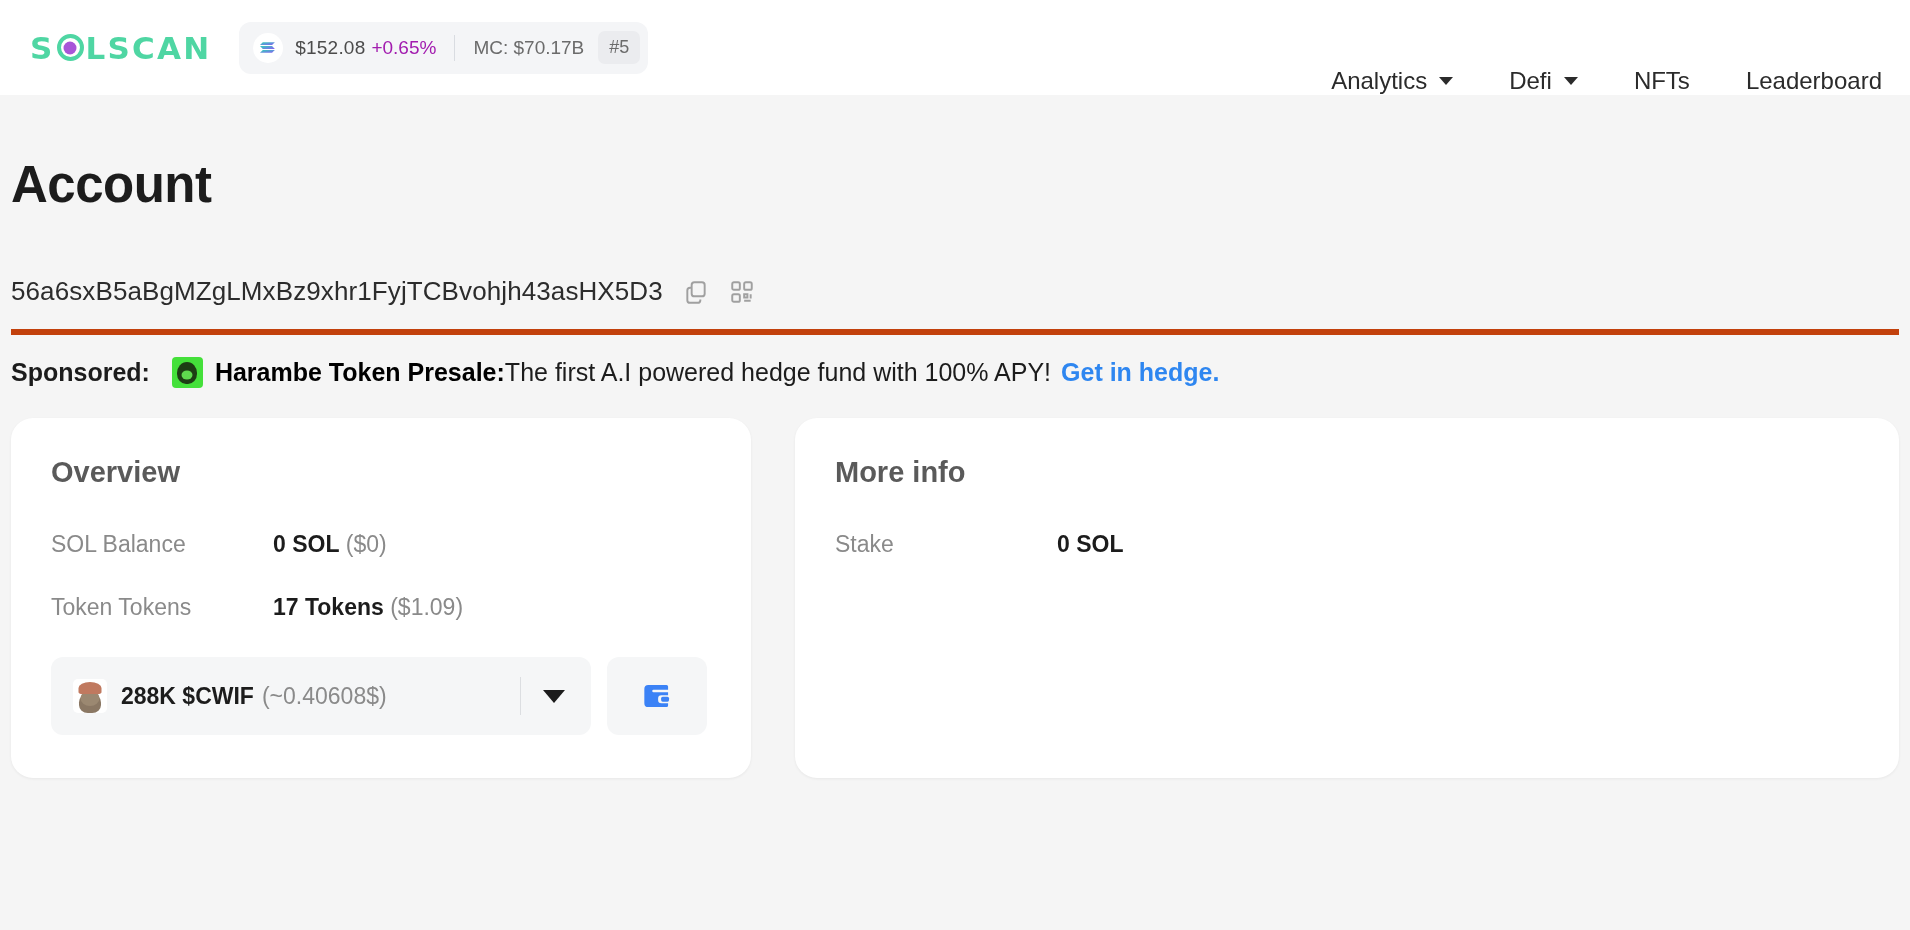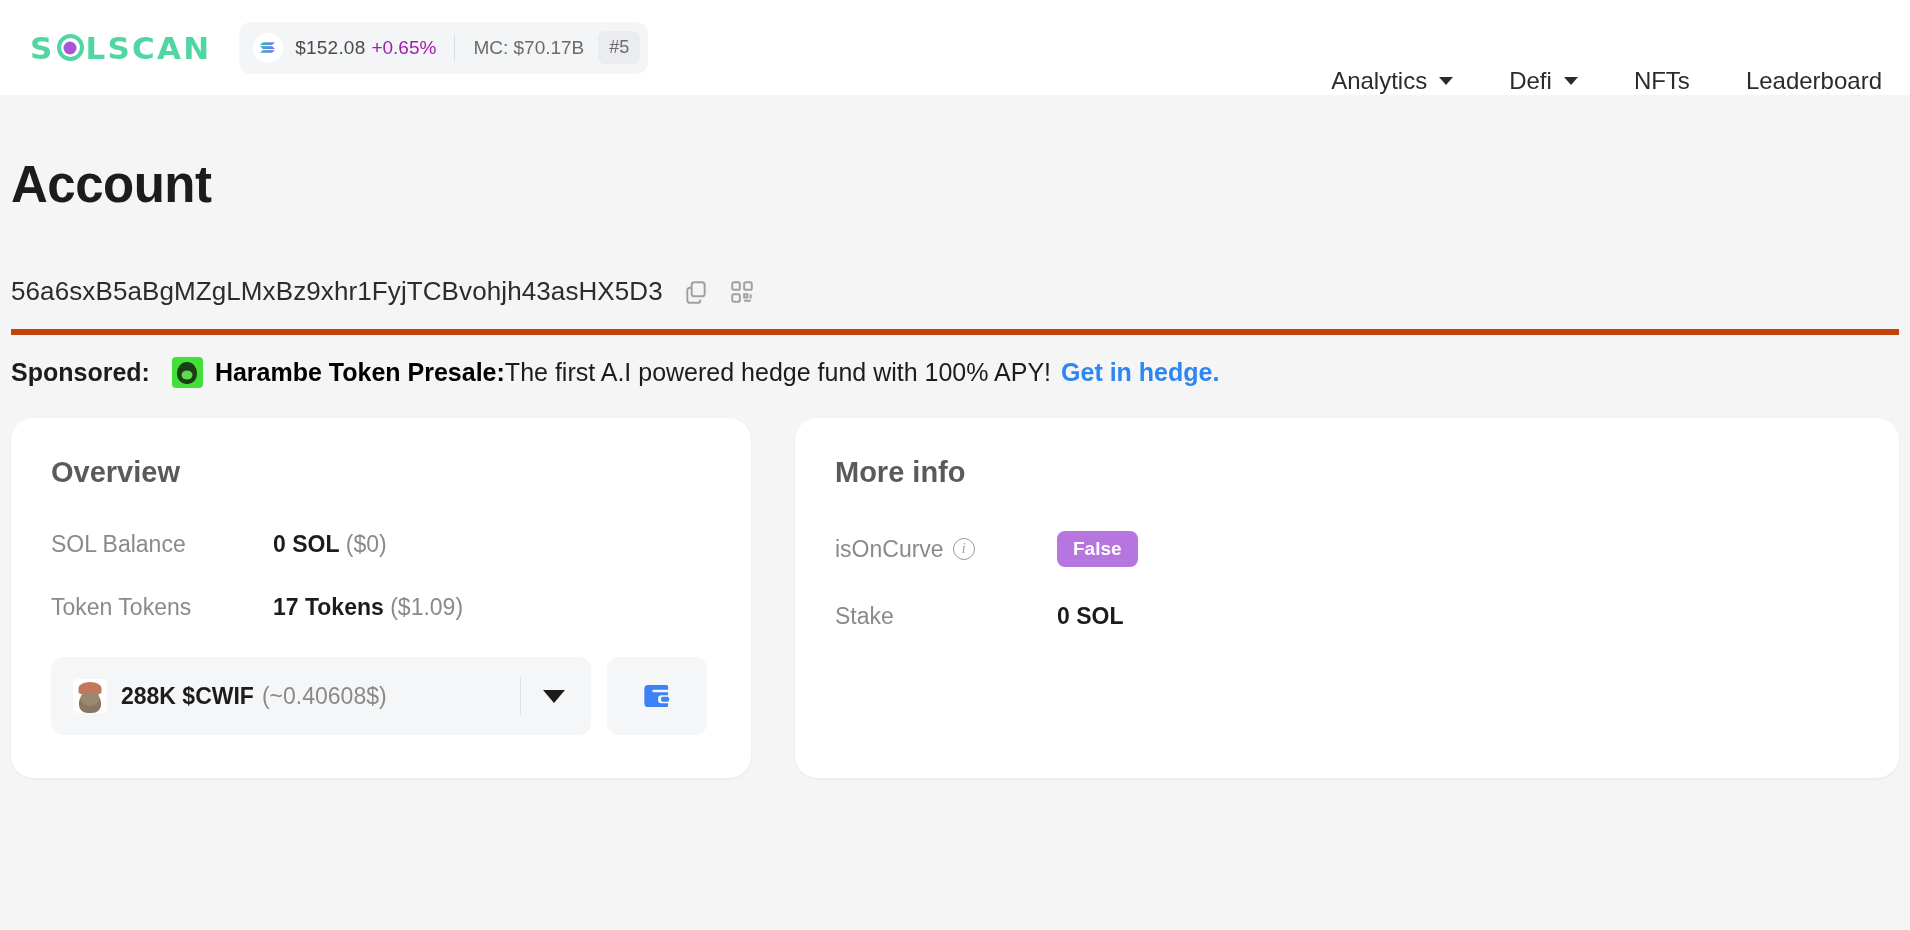--- a/index.html
+++ b/index.html
@@ -482,29 +482,20 @@
             <path d="M4 7.5A2.5 2.5 0 0 1 6.5 5H18a1 1 0 0 1 1 1v2H9.8a.8.8 0 0 0 0 1.6H19v1.9h-4.2a2.1 2.1 0 0 0-2.1 2.1v.9a2.1 2.1 0 0 0 2.1 2.1H19v1.4a1 1 0 0 1-1 1H6.5A2.5 2.5 0 0 1 4 16.5z" fill="#3b82f6"></path>
             <rect x="14.6" y="12.4" width="5" height="3.2" rx="1" fill="#3b82f6"></rect>
           </svg>
         </div>
       </div>
     </div>
 
     <div class="card card-right">
       <div class="card-title">More info</div>
 
-      <div class="kv">
-        <div class="kv-key">
-          <span>isOnCurve</span>
-          <span class="info-i">i</span>
-        </div>
-        <div>
-          <span class="badge-false">False</span>
-        </div>
-      </div>
 
       <div class="kv">
         <div class="kv-key">Stake</div>
         <div class="kv-val">
           <b>0 SOL</b>
         </div>
       </div>
     </div>
 
   </div>

